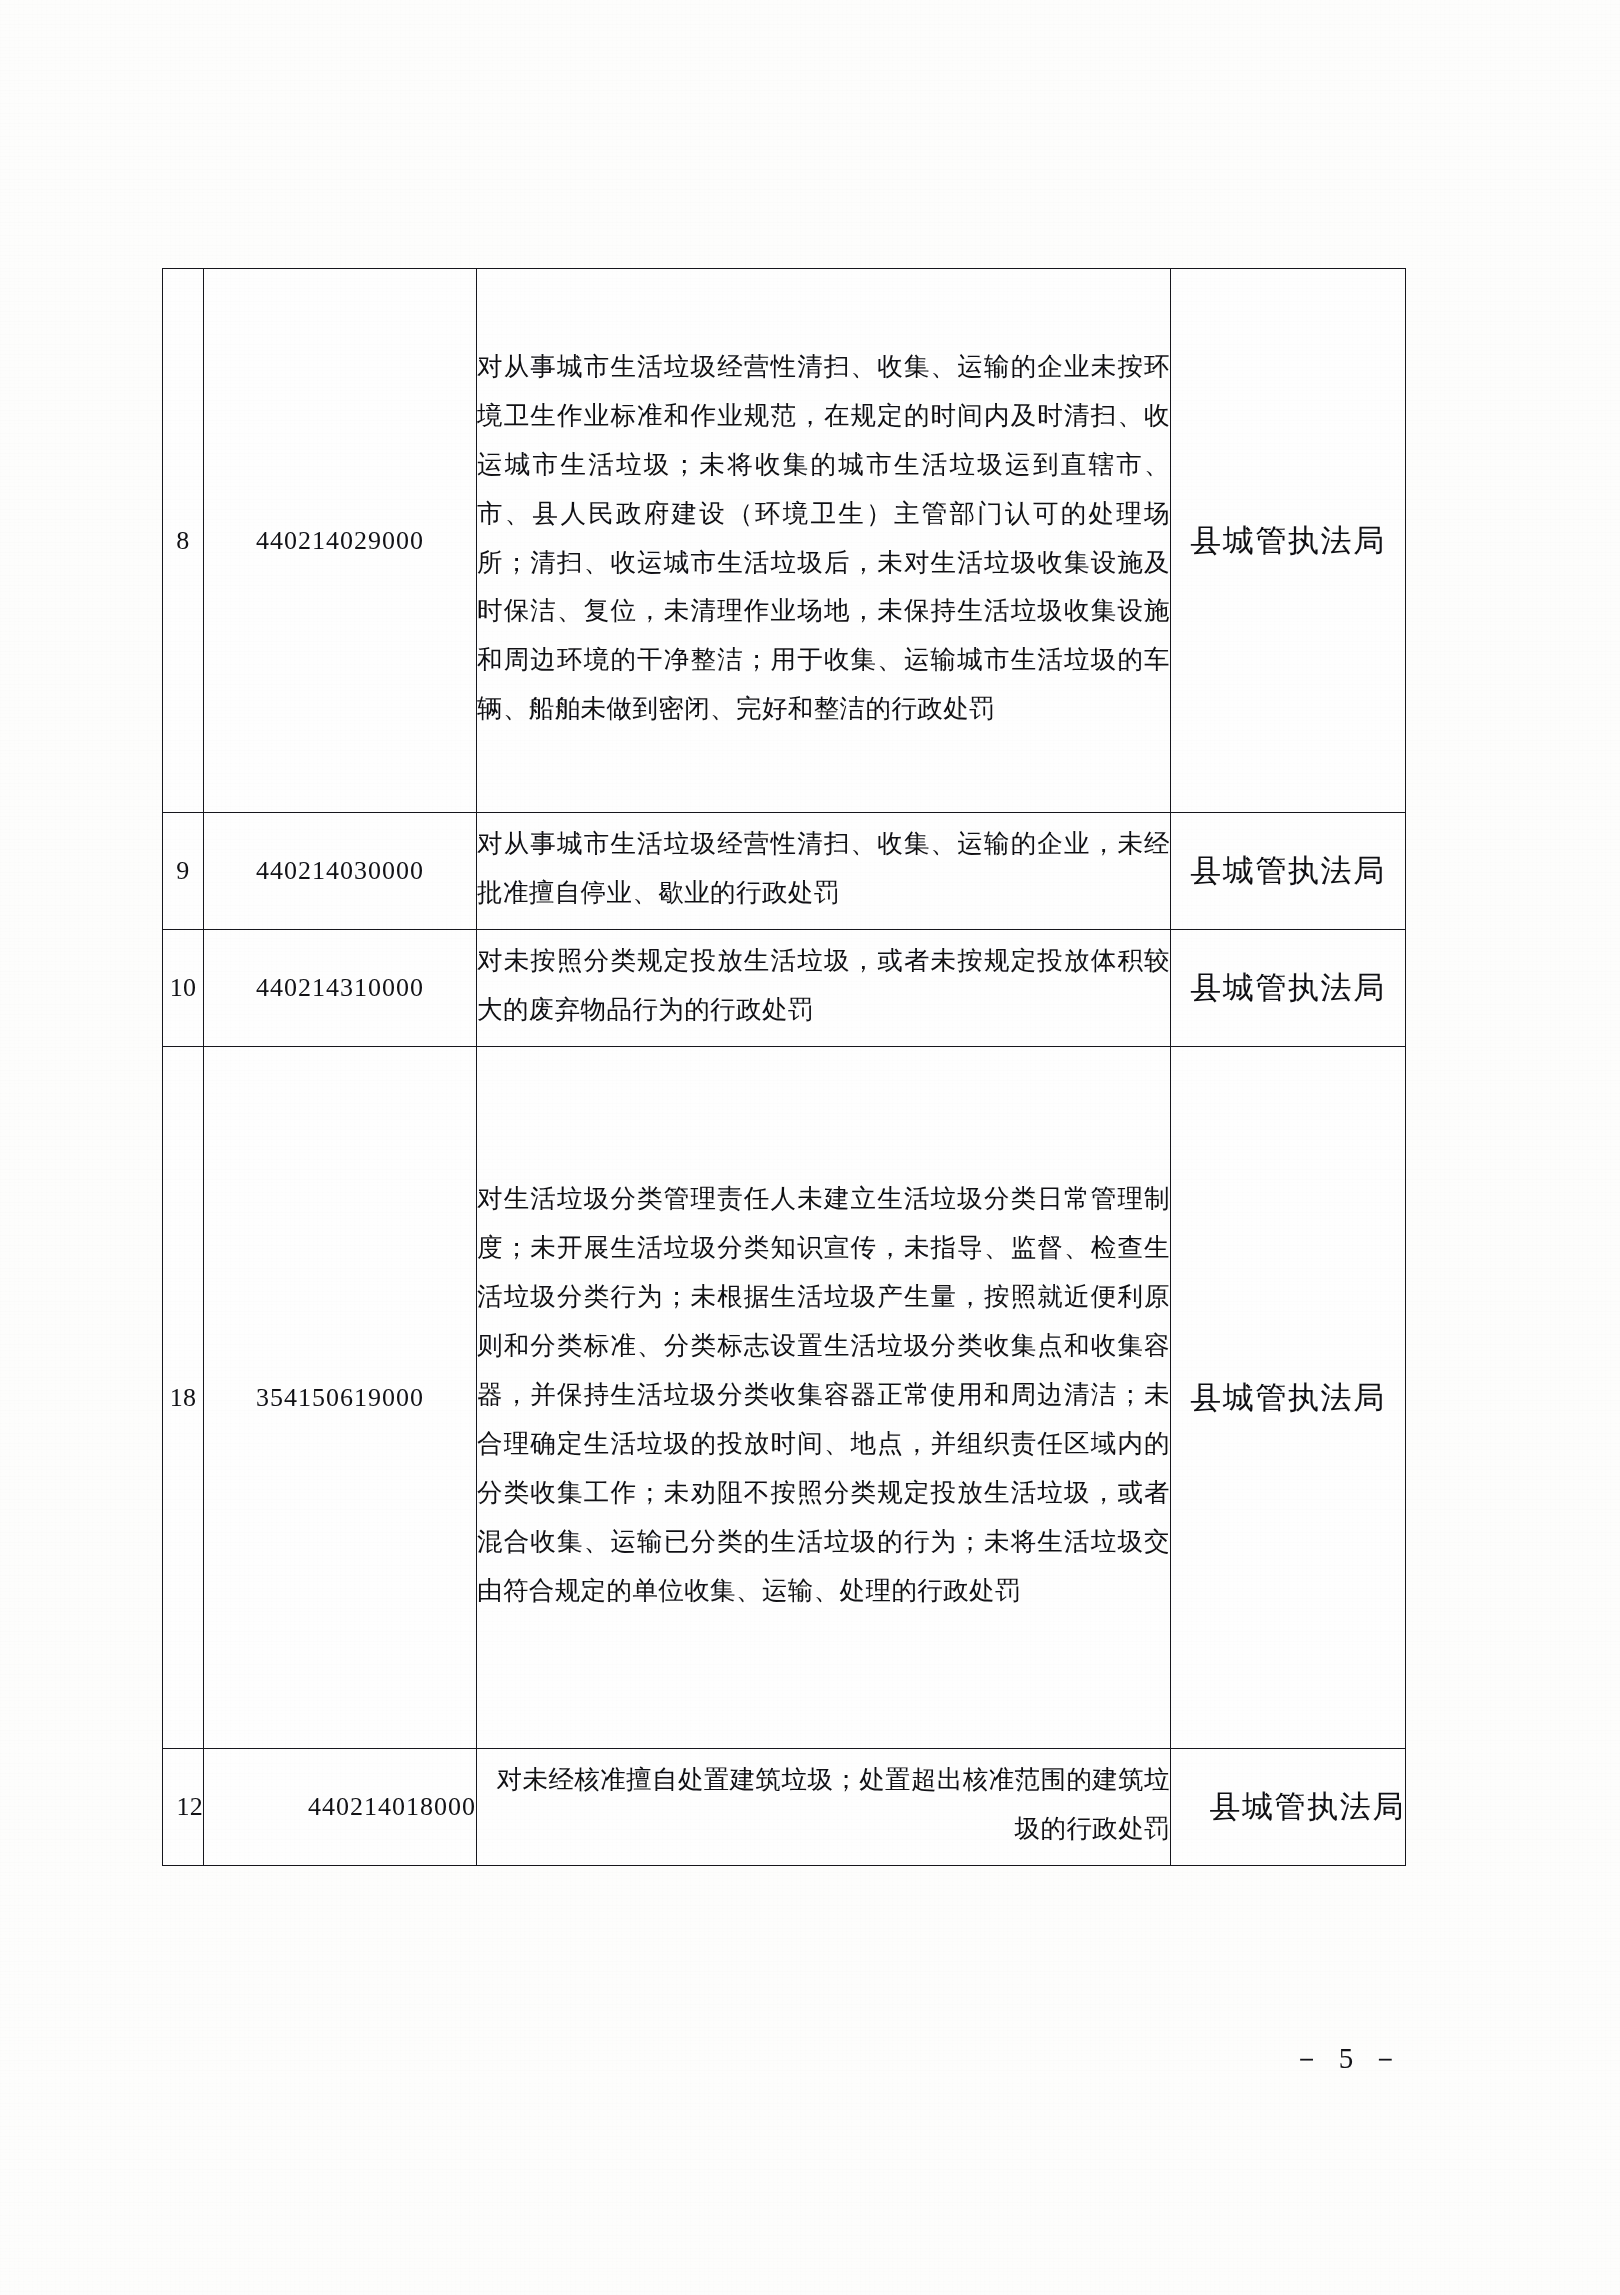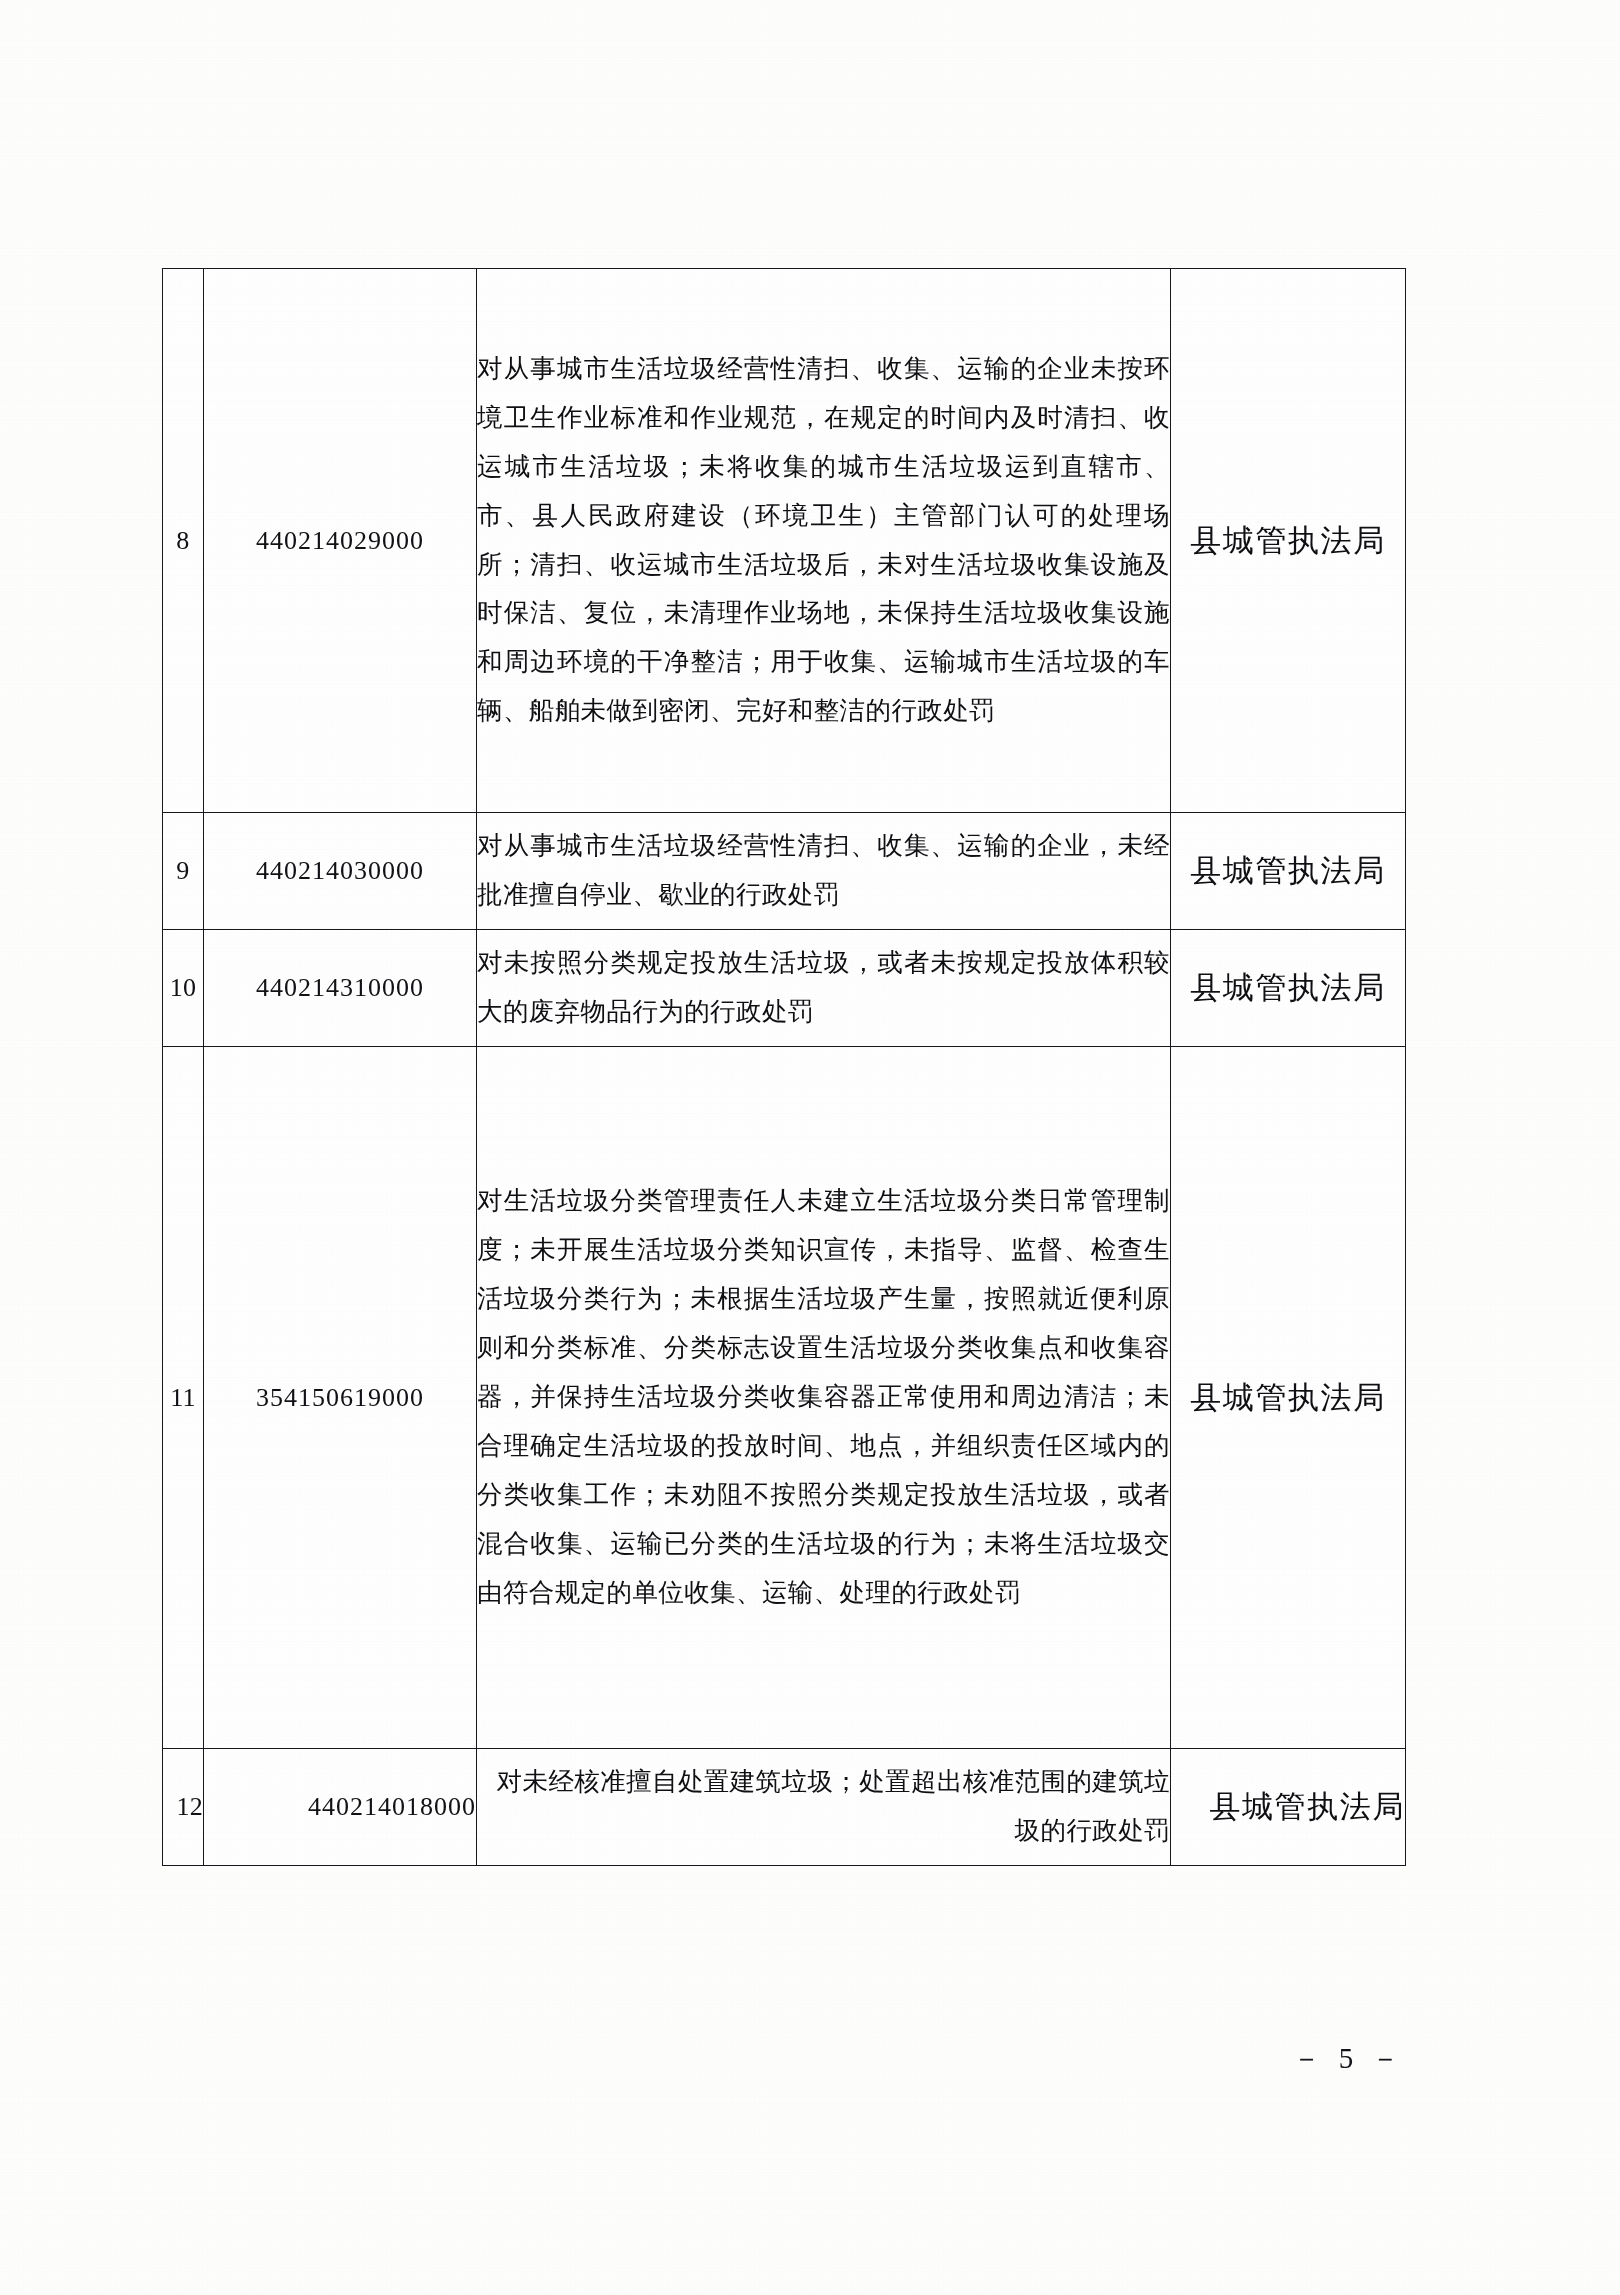--- a/index.html
+++ b/index.html
@@ -74,21 +74,21 @@
     letter-spacing: 1px;
   }
 
   .cell-item {
     font-size: 25.5px;
     line-height: 1.92;
     color: #101014;
     padding: 17px 15.7px 17px 17px;
     text-align: justify;
     text-justify: inter-ideograph;
-    font-family: Liberation Serif, serif;
+    font-family: Liberation Mono, monospace;
     letter-spacing: 0.4px;
     margin-top: 24px;
   }
 
   .cell-dept {
     text-align: center;
     font-size: 31px;
     color: #101014;
     letter-spacing: 1.6px;
     font-family: "Liberation Serif", "DejaVu Serif", serif;
@@ -144,21 +144,21 @@
         </tr>
 
         <tr class="r10">
           <td class="cell-idx">10</td>
           <td class="cell-code">440214310000</td>
           <td class="cell-item">对未按照分类规定投放生活垃圾，或者未按规定投放体积较大的废弃物品行为的行政处罚</td>
           <td class="cell-dept">县城管执法局</td>
         </tr>
 
         <tr class="r11">
-          <td class="cell-idx">11</td>
+          <td class="cell-idx">18</td>
           <td class="cell-code">354150619000</td>
           <td class="cell-item">对生活垃圾分类管理责任人未建立生活垃圾分类日常管理制度；未开展生活垃圾分类知识宣传，未指导、监督、检查生活垃圾分类行为；未根据生活垃圾产生量，按照就近便利原则和分类标准、分类标志设置生活垃圾分类收集点和收集容器，并保持生活垃圾分类收集容器正常使用和周边清洁；未合理确定生活垃圾的投放时间、地点，并组织责任区域内的分类收集工作；未劝阻不按照分类规定投放生活垃圾，或者混合收集、运输已分类的生活垃圾的行为；未将生活垃圾交由符合规定的单位收集、运输、处理的行政处罚</td>
           <td class="cell-dept">县城管执法局</td>
         </tr>
 
         <tr class="r12">
           <td class="cell-idx">12</td>
           <td class="cell-code">440214018000</td>
           <td class="cell-item">对未经核准擅自处置建筑垃圾；处置超出核准范围的建筑垃圾的行政处罚</td>
           <td class="cell-dept">县城管执法局</td>

